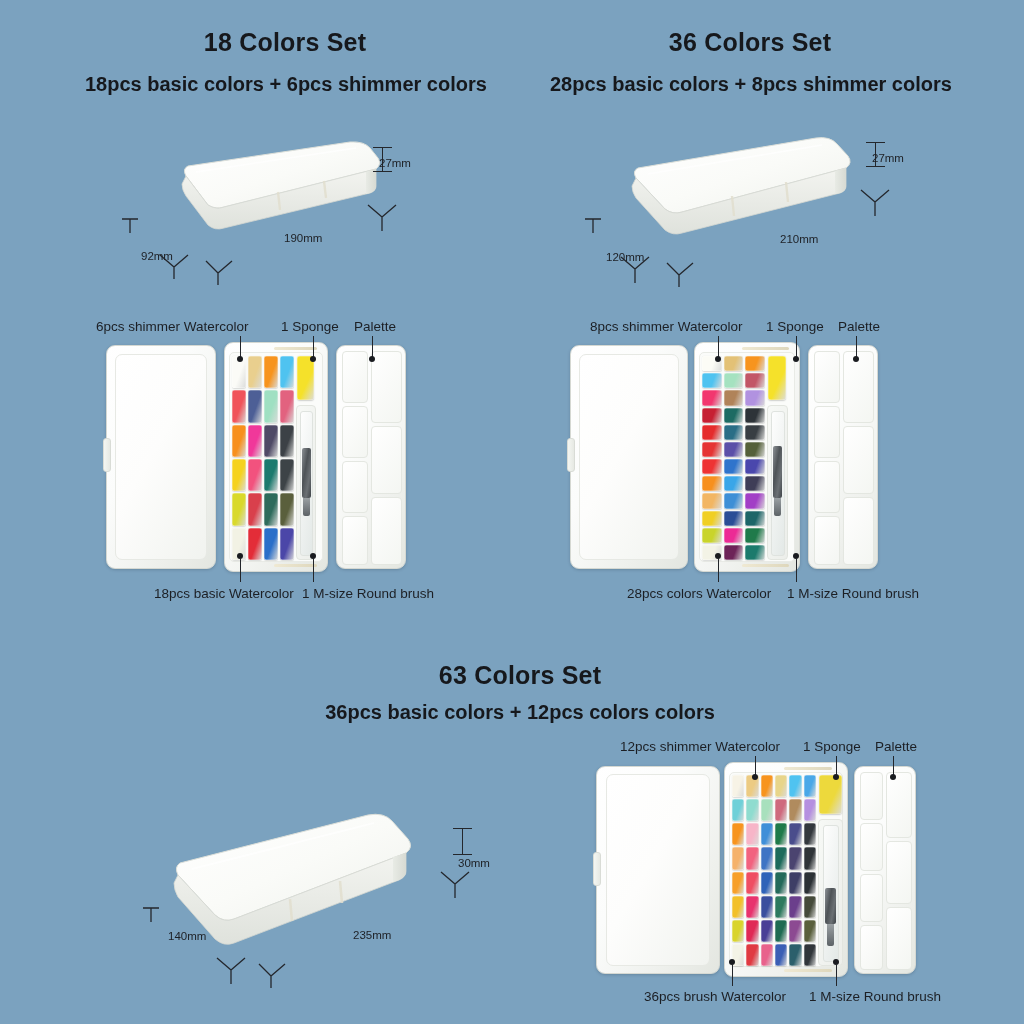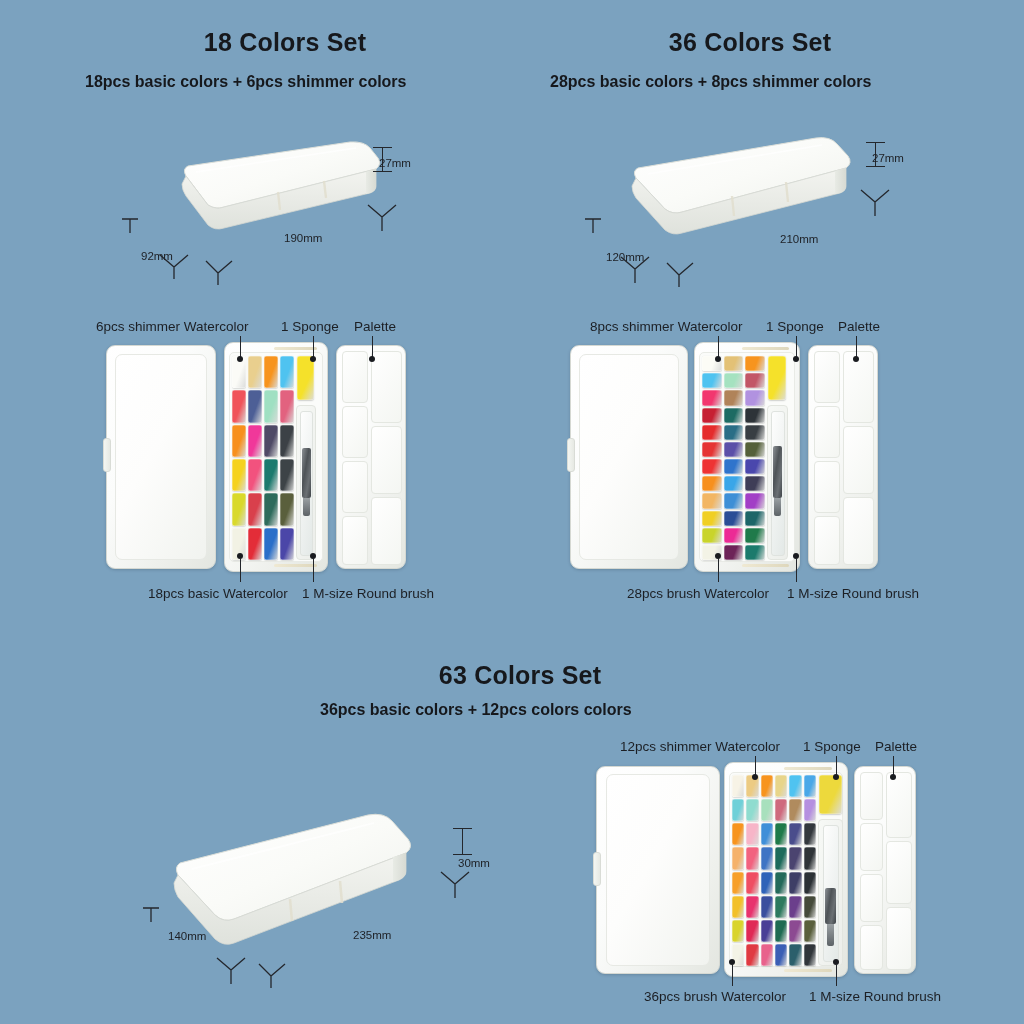--- a/index.html
+++ b/index.html
@@ -17,24 +17,24 @@
     position: absolute;
     text-align: center;
     font-weight: bold;
     color: #16181c;
     font-size: 25px;
     letter-spacing: .2px;
     white-space: nowrap;
   }
   .set-sub {
     position: absolute;
-    text-align: left;
+    text-align: center;
     font-weight: bold;
     color: #16181c;
-    font-size: 16px;
+    font-size: 20px;
     white-space: nowrap;
   }
 
   
   .callout {
     position: absolute;
     font-size: 13.5px;
     color: #1c1f24;
     white-space: nowrap;
   }
@@ -260,21 +260,21 @@
     <div class="callout" style="left:281px;top:319px;">1 Sponge</div>
     <div class="leader" style="left:313px;top:336px;height:22px;"></div>
     <div class="leader-dot" style="left:310px;top:356px;"></div>
 
     <div class="callout" style="left:354px;top:319px;">Palette</div>
     <div class="leader" style="left:372px;top:336px;height:22px;"></div>
     <div class="leader-dot" style="left:369px;top:356px;"></div>
 
     <div class="leader-dot" style="left:237px;top:553px;"></div>
     <div class="leader" style="left:240px;top:558px;height:24px;"></div>
-    <div class="callout" style="left:148px;top:586px;">18pcs basic Watercolor</div>
+    <div class="callout" style="left:154px;top:586px;">18pcs basic Watercolor</div>
 
     <div class="leader-dot" style="left:310px;top:553px;"></div>
     <div class="leader" style="left:313px;top:558px;height:24px;"></div>
     <div class="callout" style="left:302px;top:586px;">1 M-size Round brush</div>
   </div>
 
   <div>
     <div class="set-title" style="left:550px;top:28px;width:400px;">36 Colors Set</div>
     <div class="set-sub" style="left:550px;top:73px;width:400px;">28pcs basic colors + 8pcs shimmer colors</div>
 
@@ -377,21 +377,21 @@
     <div class="callout" style="left:766px;top:319px;">1 Sponge</div>
     <div class="leader" style="left:796px;top:336px;height:22px;"></div>
     <div class="leader-dot" style="left:793px;top:356px;"></div>
 
     <div class="callout" style="left:838px;top:319px;">Palette</div>
     <div class="leader" style="left:856px;top:336px;height:22px;"></div>
     <div class="leader-dot" style="left:853px;top:356px;"></div>
 
     <div class="leader-dot" style="left:715px;top:553px;"></div>
     <div class="leader" style="left:718px;top:558px;height:24px;"></div>
-    <div class="callout" style="left:627px;top:586px;">28pcs brush Watercolor</div>
+    <div class="callout" style="left:627px;top:586px;">28pcs colors Watercolor</div>
 
     <div class="leader-dot" style="left:793px;top:553px;"></div>
     <div class="leader" style="left:796px;top:558px;height:24px;"></div>
     <div class="callout" style="left:787px;top:586px;">1 M-size Round brush</div>
   </div>
 
   <div>
     <div class="set-title" style="left:320px;top:661px;width:400px;">63 Colors Set</div>
     <div class="set-sub" style="left:320px;top:701px;width:400px;">36pcs basic colors + 12pcs colors colors</div>
 

